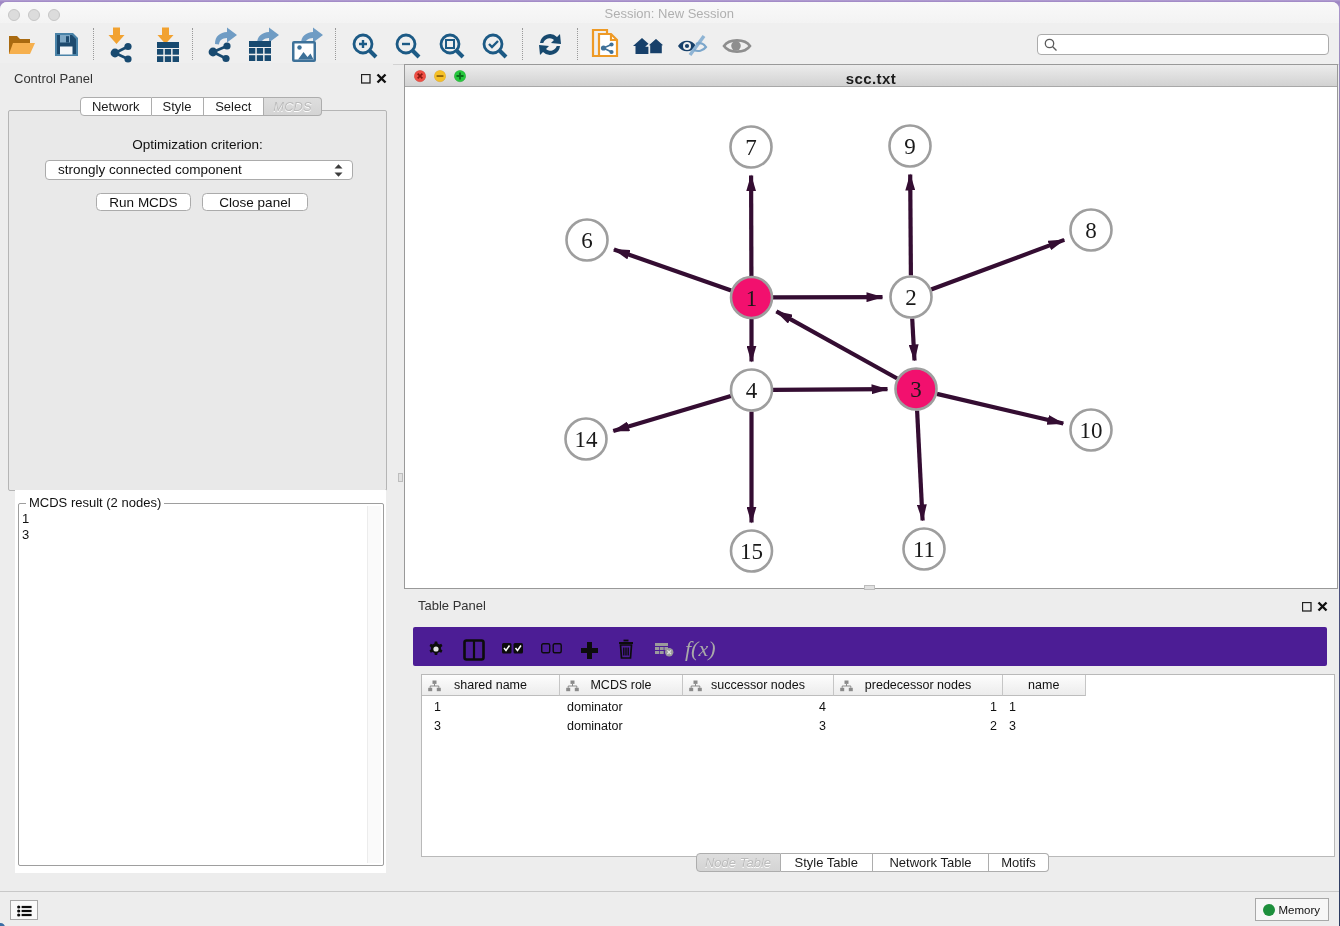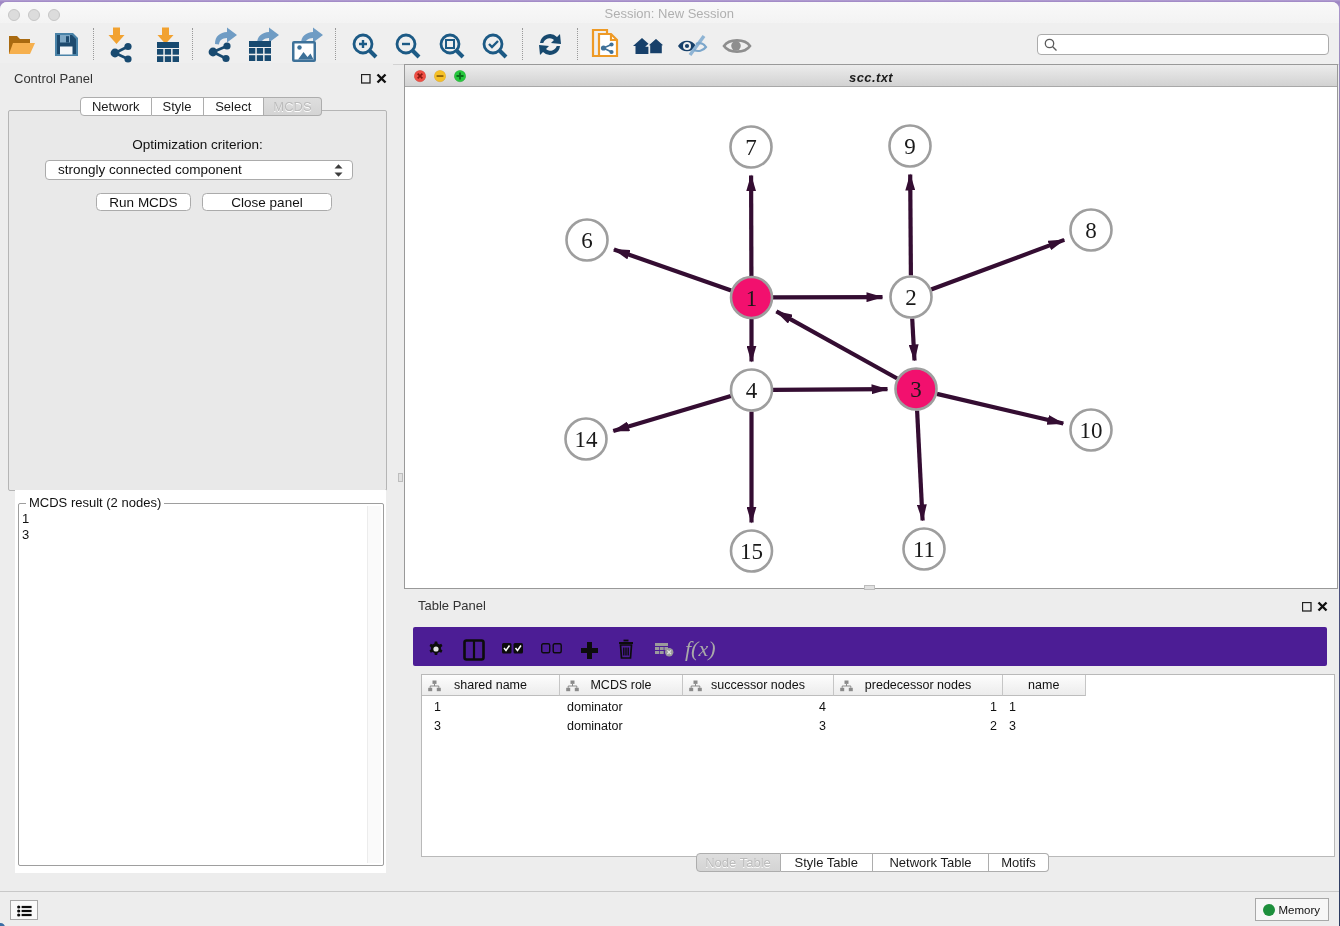--- a/index.html
+++ b/index.html
@@ -15,35 +15,35 @@
   .tbi{position:absolute;top:0;}
   #search{position:absolute;left:1037px;top:11px;width:290px;height:19px;background:#fff;border:1px solid #ababab;border-radius:4px;}
   
   #cpanel{position:absolute;left:0;top:61px;width:393px;height:828px;background:#ededed;}
   .ptitle{font-size:13px;color:#333;}
   .wicon{position:absolute;}
   .tabs{position:absolute;display:flex;height:19px;z-index:5;}
   .tab{box-sizing:border-box;border:1px solid #adadad;border-left:none;background:#fff;font-size:13px;color:#1c1c1c;text-align:center;line-height:17px;padding:0;white-space:nowrap;overflow:hidden;}
   .tab.first{border-left:1px solid #adadad;border-radius:4px 0 0 4px;}
   .tab.last{border-radius:0 4px 4px 0;}
-  .tab.sel{background:linear-gradient(#dedede,#d4d4d4);color:#bcbcbc;text-shadow:0 1px 0 #fff;}
+  .tab.sel{background:linear-gradient(#dedede,#d4d4d4);color:#bcbcbc;text-shadow:0 1px 0 #fff;font-style:italic;}
   #tabcontent{position:absolute;left:8px;top:47px;width:377px;height:379px;background:#e9e9e9;border:1px solid #b5b5b5;border-radius:2px;}
   #optlabel{position:absolute;left:0;top:26px;width:100%;text-align:center;font-size:13.5px;color:#111;}
   #dropdown{position:absolute;left:36px;top:49px;width:294px;height:18px;background:#fff;border:1px solid #ababab;border-radius:4px;font-size:13.5px;color:#111;line-height:18px;padding-left:12px;box-sizing:content-box;}
   .btn{position:absolute;height:18px;background:#fff;border:1px solid #ababab;border-radius:4.5px;font-size:13.5px;color:#111;text-align:center;line-height:18px;box-sizing:border-box;}
   #resultpanel{position:absolute;left:15px;top:427px;width:371px;height:383px;background:#fff;}
   #groupbox{position:absolute;left:3px;top:13px;width:364px;height:361px;border:1px solid #9e9e9e;border-radius:2px;}
   #grouplabel{position:absolute;left:7px;top:-9px;background:#fff;padding:0 3px;font-size:13px;color:#111;}
   #resulttext{position:absolute;left:3px;top:7px;font-size:13px;color:#111;line-height:16px;}
   #vscroll{position:absolute;right:2px;top:2px;bottom:2px;width:13px;background:#fafafa;border-left:1px solid #ececec;}
   
   #netwin{position:absolute;left:404px;top:62px;width:934px;height:525px;background:#fff;border:1px solid #999;box-sizing:border-box;}
   #nettitle{position:absolute;left:0;top:0;width:100%;height:21px;background:linear-gradient(#ececec,#d2d2d2);border-bottom:1px solid #a8a8a8;}
   .mtl{position:absolute;top:5px;width:12.5px;height:12.5px;border-radius:50%;box-sizing:border-box;}
-  #nettitletext{position:absolute;left:0;top:5px;width:100%;text-align:center;font-size:13px;font-weight:bold;color:#1c1c1c;letter-spacing:0.4px;font-style:italic;}
+  #nettitletext{position:absolute;left:0;top:5px;width:100%;text-align:center;font-size:15px;font-weight:bold;color:#1c1c1c;letter-spacing:0.4px;}
   
   #tpanel{position:absolute;left:404px;top:587px;width:934.5px;height:302px;background:#ededed;}
   #ttoolbar{position:absolute;left:9px;top:38px;width:914px;height:39px;background:#4c1d95;border-radius:2px;}
   #ttable{position:absolute;left:9px;top:85px;width:914px;height:183px;background:#fff;border:1px solid #b9b9b9;box-sizing:border-box;margin-left:8px;}
   .th{position:absolute;top:0;height:21px;background:linear-gradient(#fdfdfd,#ececec);border-bottom:1px solid #bdbdbd;border-right:1px solid #c6c6c6;box-sizing:border-box;font-size:12.5px;color:#111;text-align:center;line-height:20px;}
   .td{position:absolute;font-size:12.5px;color:#111;height:19px;line-height:19px;}
   
   #statusbar{position:absolute;left:0;top:889px;width:100%;height:33px;background:#ededed;border-top:1px solid #c8c8c8;}
   #memorybtn{position:absolute;left:1254.5px;top:6px;width:74px;height:23px;background:#f7f7f7;border:1px solid #a8a8a8;font-size:11.5px;color:#111;box-sizing:border-box;}
   #listbtn{position:absolute;left:10px;top:8px;width:28px;height:20px;background:#fafafa;border:1px solid #a8a8a8;box-sizing:border-box;}
@@ -222,21 +222,21 @@
       <div class="tab last sel" style="width:58px;">MCDS</div>
     </div>
     <div id="tabcontent">
       <div id="optlabel">Optimization criterion:</div>
       <div id="dropdown">strongly connected component
         <svg style="position:absolute;right:8px;top:2px;" width="11" height="15" viewBox="0 0 11 15">
           <path d="M1.5 5.5 L5.5 1.2 L9.5 5.5 z M1.5 9.5 L5.5 13.8 L9.5 9.5 z" fill="#3c3c3c"></path>
         </svg>
       </div>
       <div class="btn" style="left:87px;top:82px;width:95px;">Run MCDS</div>
-      <div class="btn" style="left:193px;top:82px;width:130px;">Close panel</div>
+      <div class="btn" style="left:193px;top:82px;width:106px;">Close panel</div>
     </div>
     <div id="resultpanel">
       <div id="groupbox">
         <div id="grouplabel">MCDS result (2 nodes)</div>
         <div id="resulttext">1<br>3</div>
         <div id="vscroll"></div>
       </div>
     </div>
   </div>
   <div id="vsplit" style="position:absolute;left:397.5px;top:471px;width:5px;height:9px;background:#e0e0e0;border:1px solid #bdbdbd;box-sizing:border-box;"></div>

